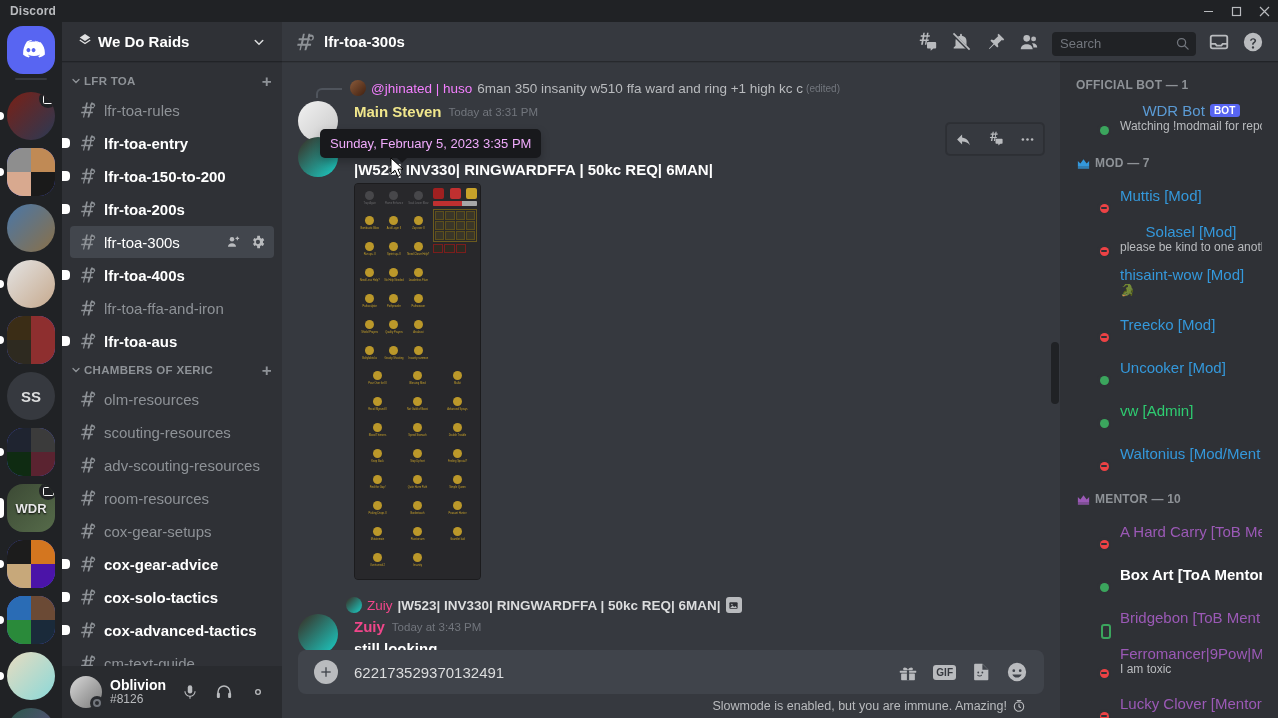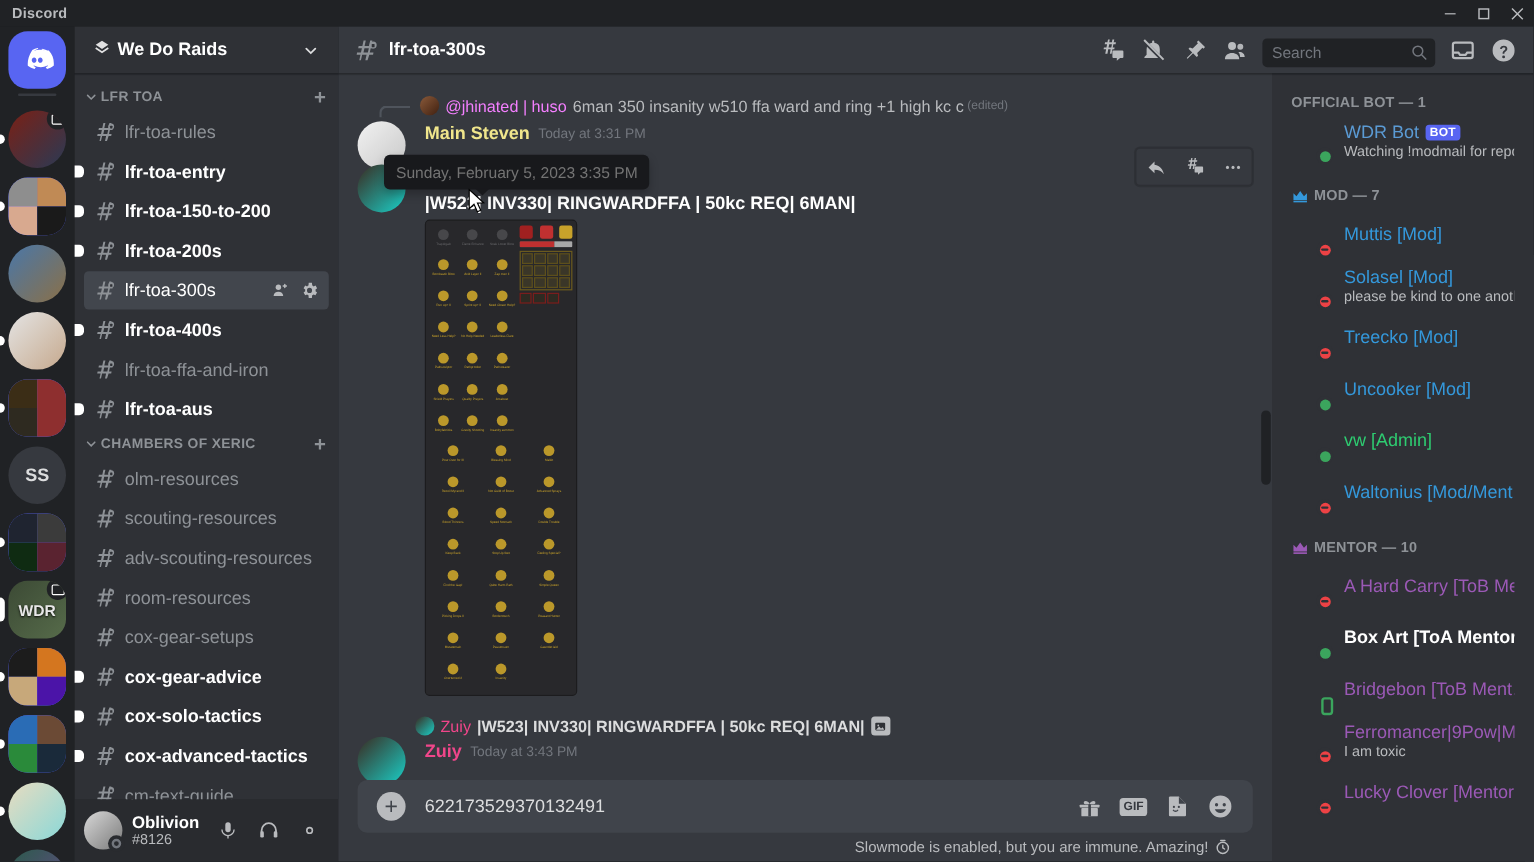--- a/index.html
+++ b/index.html
@@ -163,21 +163,21 @@
     position: absolute; left: 16px; top: 2px; width: 40px; height: 40px; border-radius: 50%; overflow: hidden;
     cursor: pointer;
   }
   .msg-head { display: flex; align-items: center; gap: 7px; line-height: 1.375rem; }
   .msg-author { font-size: 15px; font-weight: 600; cursor: pointer; }
   .msg-ts { font-size: 11.5px; color: #72767d; }
   .msg-body { font-size: 15px; color: #dcddde; line-height: 1.375rem; }
   .msg-body.bold { font-weight: bold; color: #fff; }
 
   .tooltip {
-    position: absolute; background: #18191c; color: #737373; font-size: 13px; font-weight: 500;
+    position: absolute; background: #18191c; color: #f0abfc; font-size: 13px; font-weight: 500;
     padding: 7px 10px; border-radius: 5px; white-space: nowrap; z-index: 30;
     box-shadow: 0 4px 8px rgba(0,0,0,.25);
   }
   .tooltip:after {
     content: ""; position: absolute; bottom: -5px; left: 76px;
     border-left: 6px solid transparent; border-right: 6px solid transparent; border-top: 6px solid #18191c;
   }
 
   .hover-toolbar {
     position: absolute; right: 16px; top: -12px; height: 32px; background: #36393f;
@@ -234,21 +234,21 @@
 
   
   .members { width: 218px; flex: 0 0 218px; background: #2f3136; overflow: hidden; position: relative; padding-top: 16px; }
   .mem-cat {
     display: flex; align-items: center; gap: 4px; padding: 0 8px 0 16px; height: 16px;
     margin: 16px 0 4px 0; color: #8e9297; font-size: 12px; font-weight: 600; letter-spacing: .2px;
   }
   .mem-cat:first-child { margin-top: 0; }
   .mem {
     display: flex; align-items: center; height: 42px; margin: 1px 8px; padding: 0 8px; border-radius: 4px;
-    cursor: pointer; position: relative;
+    cursor: pointer; position: relative; text-align: center;
   }
   .mem-av { width: 32px; height: 32px; border-radius: 50%; position: relative; flex: 0 0 32px; }
   .mem-av .av { width: 32px; height: 32px; border-radius: 50%; overflow: hidden; }
   .mem-dot {
     position: absolute; right: -3px; bottom: -3px; width: 14px; height: 14px; border-radius: 50%;
     background: #2f3136; display: flex; align-items: center; justify-content: center;
   }
   .mem-dot i { width: 9px; height: 9px; border-radius: 50%; display: block; }
   .mem-dot.online i { background: #3ba55d; }
   .mem-dot.dnd i { background: #ed4245; position: relative; }
@@ -1009,20 +1009,21 @@
                         <circle cx="8.5" cy="10" r="1.6" fill="#b9bbbe"></circle>
                         <path d="M4.5 17.5 10 12l3.5 3.5L16.5 13l3 4.5z" fill="#b9bbbe"></path>
                       </svg>
                     </span>
                   </div>
                   <div class="msg-avatar" style="top:22px;background:linear-gradient(135deg,#3a2a20,#1ad0c8)"></div>
                   <div class="msg-head">
                     <span class="msg-author" style="color:#f0468a">Zuiy</span>
                     <span class="msg-ts">Today at 3:43 PM</span>
                   </div>
+                  <div class="msg-body bold">still looking</div>
                 </div>
               </div>
               <div class="tooltip" style="left: 38px; top: 52px;">Sunday, February 5, 2023 3:35 PM</div>
               <div style="position: absolute; left: 108px; top: 80px; width: 14px; height: 20px; pointer-events: none; z-index: 35;"><svg width="16" height="22" viewBox="0 0 16 22">
                   <path d="M1 1 L1 17 L5 13.2 L7.8 19.5 L10.6 18.2 L7.9 12.2 L13 12 Z" fill="#fff" stroke="#000" stroke-width="1"></path>
                 </svg></div>
               <div class="scrollbar" style="position: absolute; right: 1px; top: 265px; height: 62px; width: 8px; background: rgb(32, 34, 37); border-radius: 4px;"></div>
             </div>
 
           <div class="composer">
@@ -1102,20 +1103,24 @@
                 </span></span>
               <span class="mem-txt"><span class="mem-name" style="color:#3498db"><span>Muttis [Mod]</span></span></span>
             </div>
             <div class="mem">
               <span class="mem-av"><span class="av" style="background:linear-gradient(135deg,#f0a8d0,#d06aa8)"></span><span class="mem-dot dnd">
                   <i></i>
                 </span></span>
               <span class="mem-txt"><span class="mem-name" style="color:#3498db"><span>Solasel [Mod]</span></span><span class="mem-sub">please be kind to one another</span></span>
             </div>
             <div class="mem">
+              <span class="mem-av"><span class="av" style="background:linear-gradient(135deg,#f0c040,#d09020)"></span></span>
+              <span class="mem-txt"><span class="mem-name" style="color:#3498db"><span>thisaint-wow [Mod]</span></span><span class="mem-sub">🐊</span></span>
+            </div>
+            <div class="mem">
               <span class="mem-av"><span class="av" style="background:linear-gradient(135deg,#8fd080,#d03030)"></span><span class="mem-dot dnd">
                   <i></i>
                 </span></span>
               <span class="mem-txt"><span class="mem-name" style="color:#3498db"><span>Treecko [Mod]</span></span></span>
             </div>
             <div class="mem">
               <span class="mem-av"><span class="av" style="background:linear-gradient(135deg,#6a4a30,#3a2a1a)"></span><span class="mem-dot online">
                   <i></i>
                 </span></span>
               <span class="mem-txt"><span class="mem-name" style="color:#3498db"><span>Uncooker [Mod]</span></span></span>

